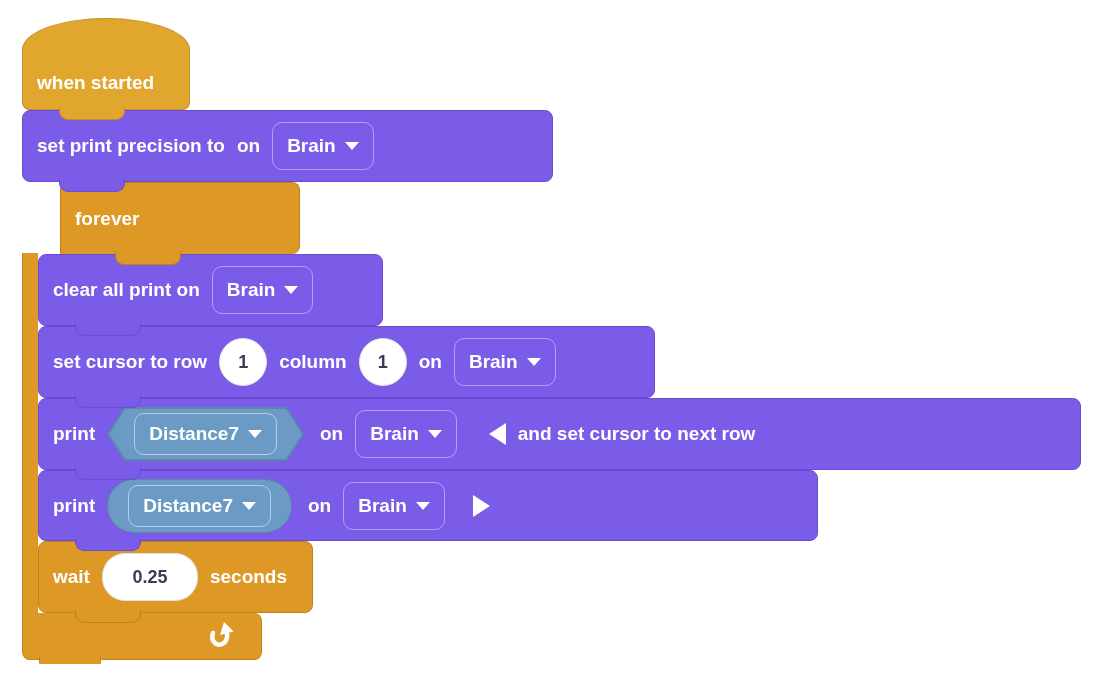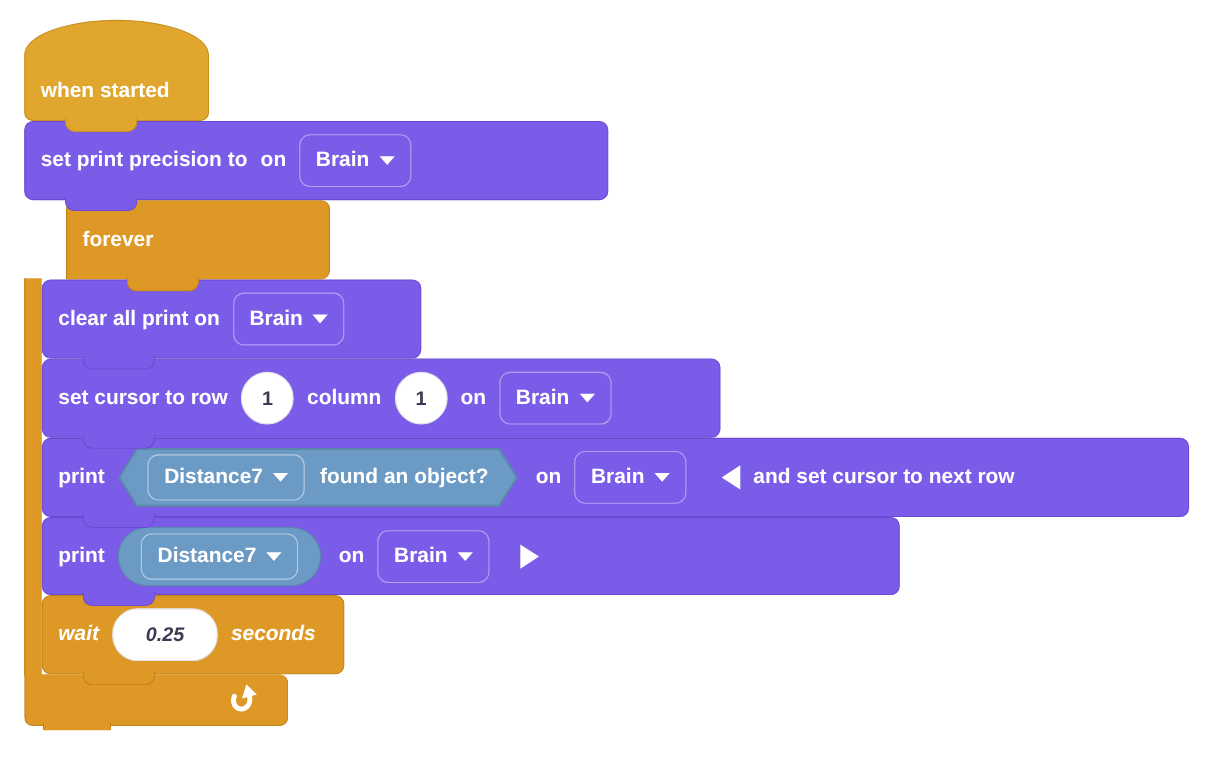--- a/index.html
+++ b/index.html
@@ -184,21 +184,20 @@
   <div class="block purple" style="left:38px;top:398px;width:1043px;height:72px;">
     <span class="lbl">print</span>
     <div class="hex">
       <span class="hex-border"></span>
       <span class="hex-fill"></span>
       <span class="hex-content">
         <span class="dd dd-blue">
           <span class="lbl">Distance7</span>
           <span class="caret"></span>
         </span>
-        <span class="lbl">found an object?</span>
       </span>
     </div>
     <span class="lbl" style="margin-left:4px;">on</span>
     <div class="dd">
       <span class="lbl">Brain</span>
       <span class="caret"></span>
     </div>
     <span class="tri-left" style="margin-left:20px;"></span>
     <span class="lbl">and set cursor to next row</span>
     <span class="tab tab-purple"></span>
@@ -214,21 +213,21 @@
     </div>
     <span class="lbl" style="margin-left:4px;">on</span>
     <div class="dd">
       <span class="lbl">Brain</span>
       <span class="caret"></span>
     </div>
     <span class="tri-right" style="margin-left:16px;"></span>
     <span class="tab tab-purple"></span>
   </div>
 
-  <div class="block orangeb" style="left:38px;top:541px;width:275px;height:72px;font-style:italic;">
+  <div class="block orangeb" style="left:38px;top:541px;width:275px;height:72px;">
     <span class="lbl">wait</span>
     <span class="num num-oval">0.25</span>
     <span class="lbl">seconds</span>
     <span class="tab tab-orange"></span>
   </div>
 
   <div class="block orangeb c-bottom" style="left:22px;top:613px;width:240px;height:47px;border-top:none;">
     <svg width="32" height="30" viewBox="0 0 32 30" aria-hidden="true">
       <path d="M8 12 C 5 21, 13 27, 19.5 21.5 C 21.5 19.5 22.5 16 22 12.5" fill="none" stroke="#ffffff" stroke-width="4.5" stroke-linecap="round"></path>
       <polygon points="15,14 28.5,10.5 19,1" fill="#ffffff"></polygon>

